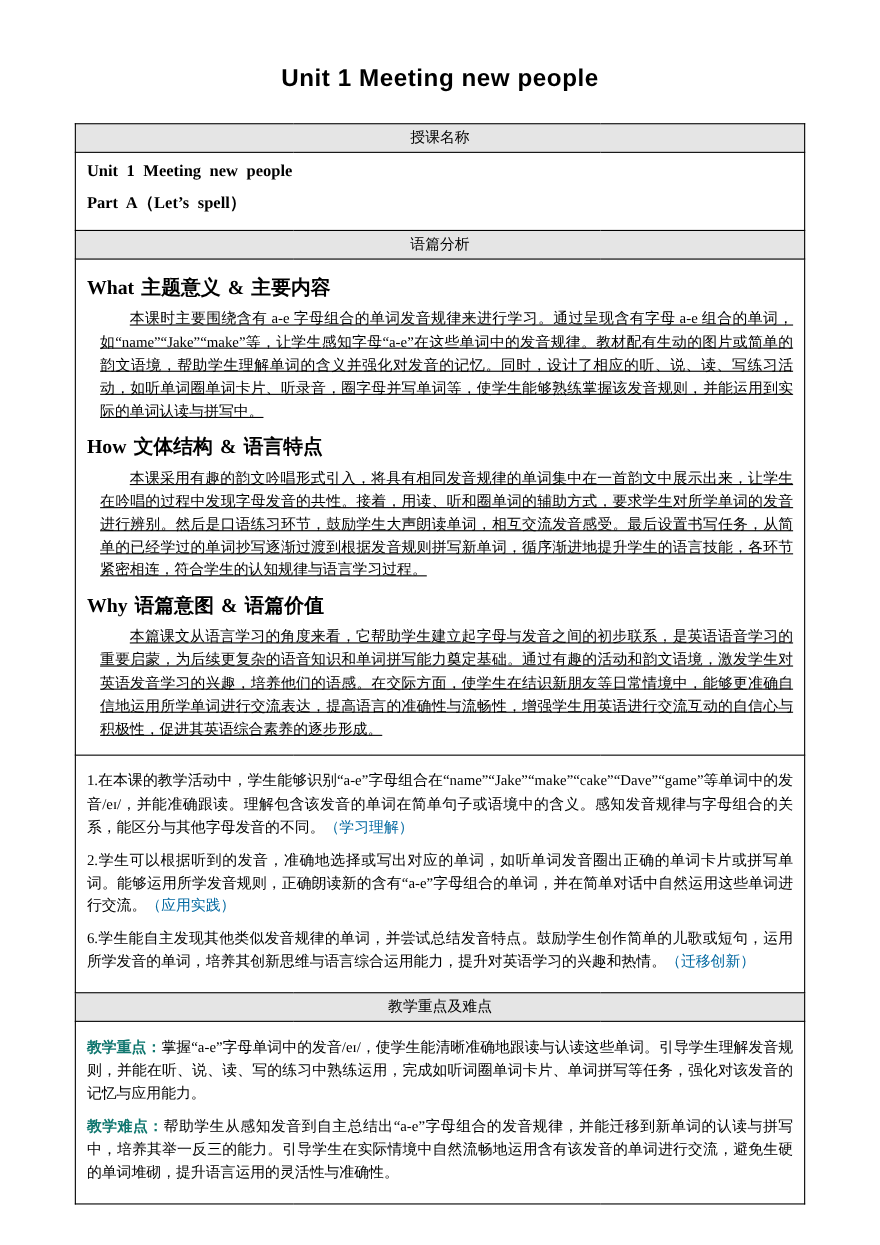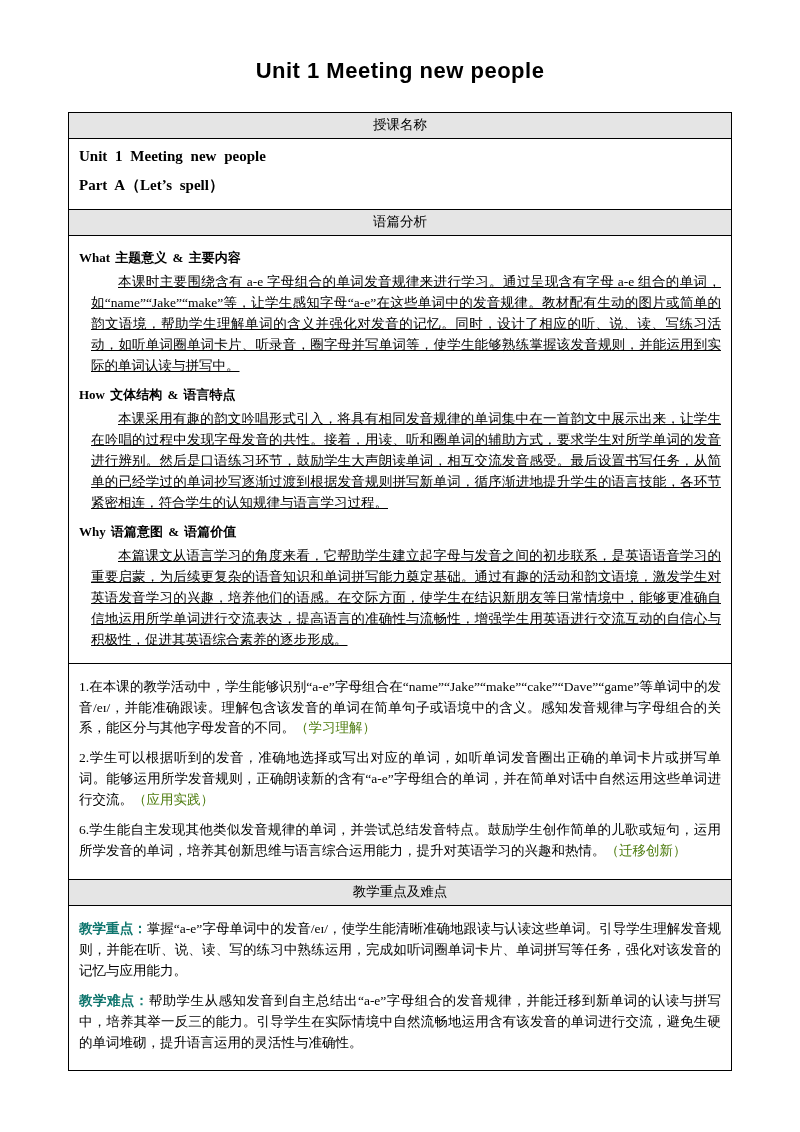--- a/index.html
+++ b/index.html
@@ -49,36 +49,36 @@
     margin: 2px 0 6px 0;
     font-weight: bold;
     font-size: 15px;
     word-spacing: 4px;
   }
   td.content-cell {
     padding: 4px 10px 8px 10px;
   }
   .sec-heading {
     font-weight: bold;
-    font-size: 13px;
+    font-size: 18px;
     margin: 8px 0 4px 0;
     word-spacing: 2px;
   }
   .para {
     margin: 0 0 4px 12px;
     text-indent: 2em;
     text-align: justify;
     text-decoration: underline;
   }
   .obj {
     margin: 9px 0;
     text-align: justify;
   }
   .blue {
-    color: #4d7c0f;
+    color: #0369a1;
   }
   .kp-label {
     color: #0f766e;
     font-weight: bold;
   }
   col.c1 { width: 30%; }
   col.c2 { width: 42%; }
   col.c3 { width: 28%; }
 </style>
 </head>

